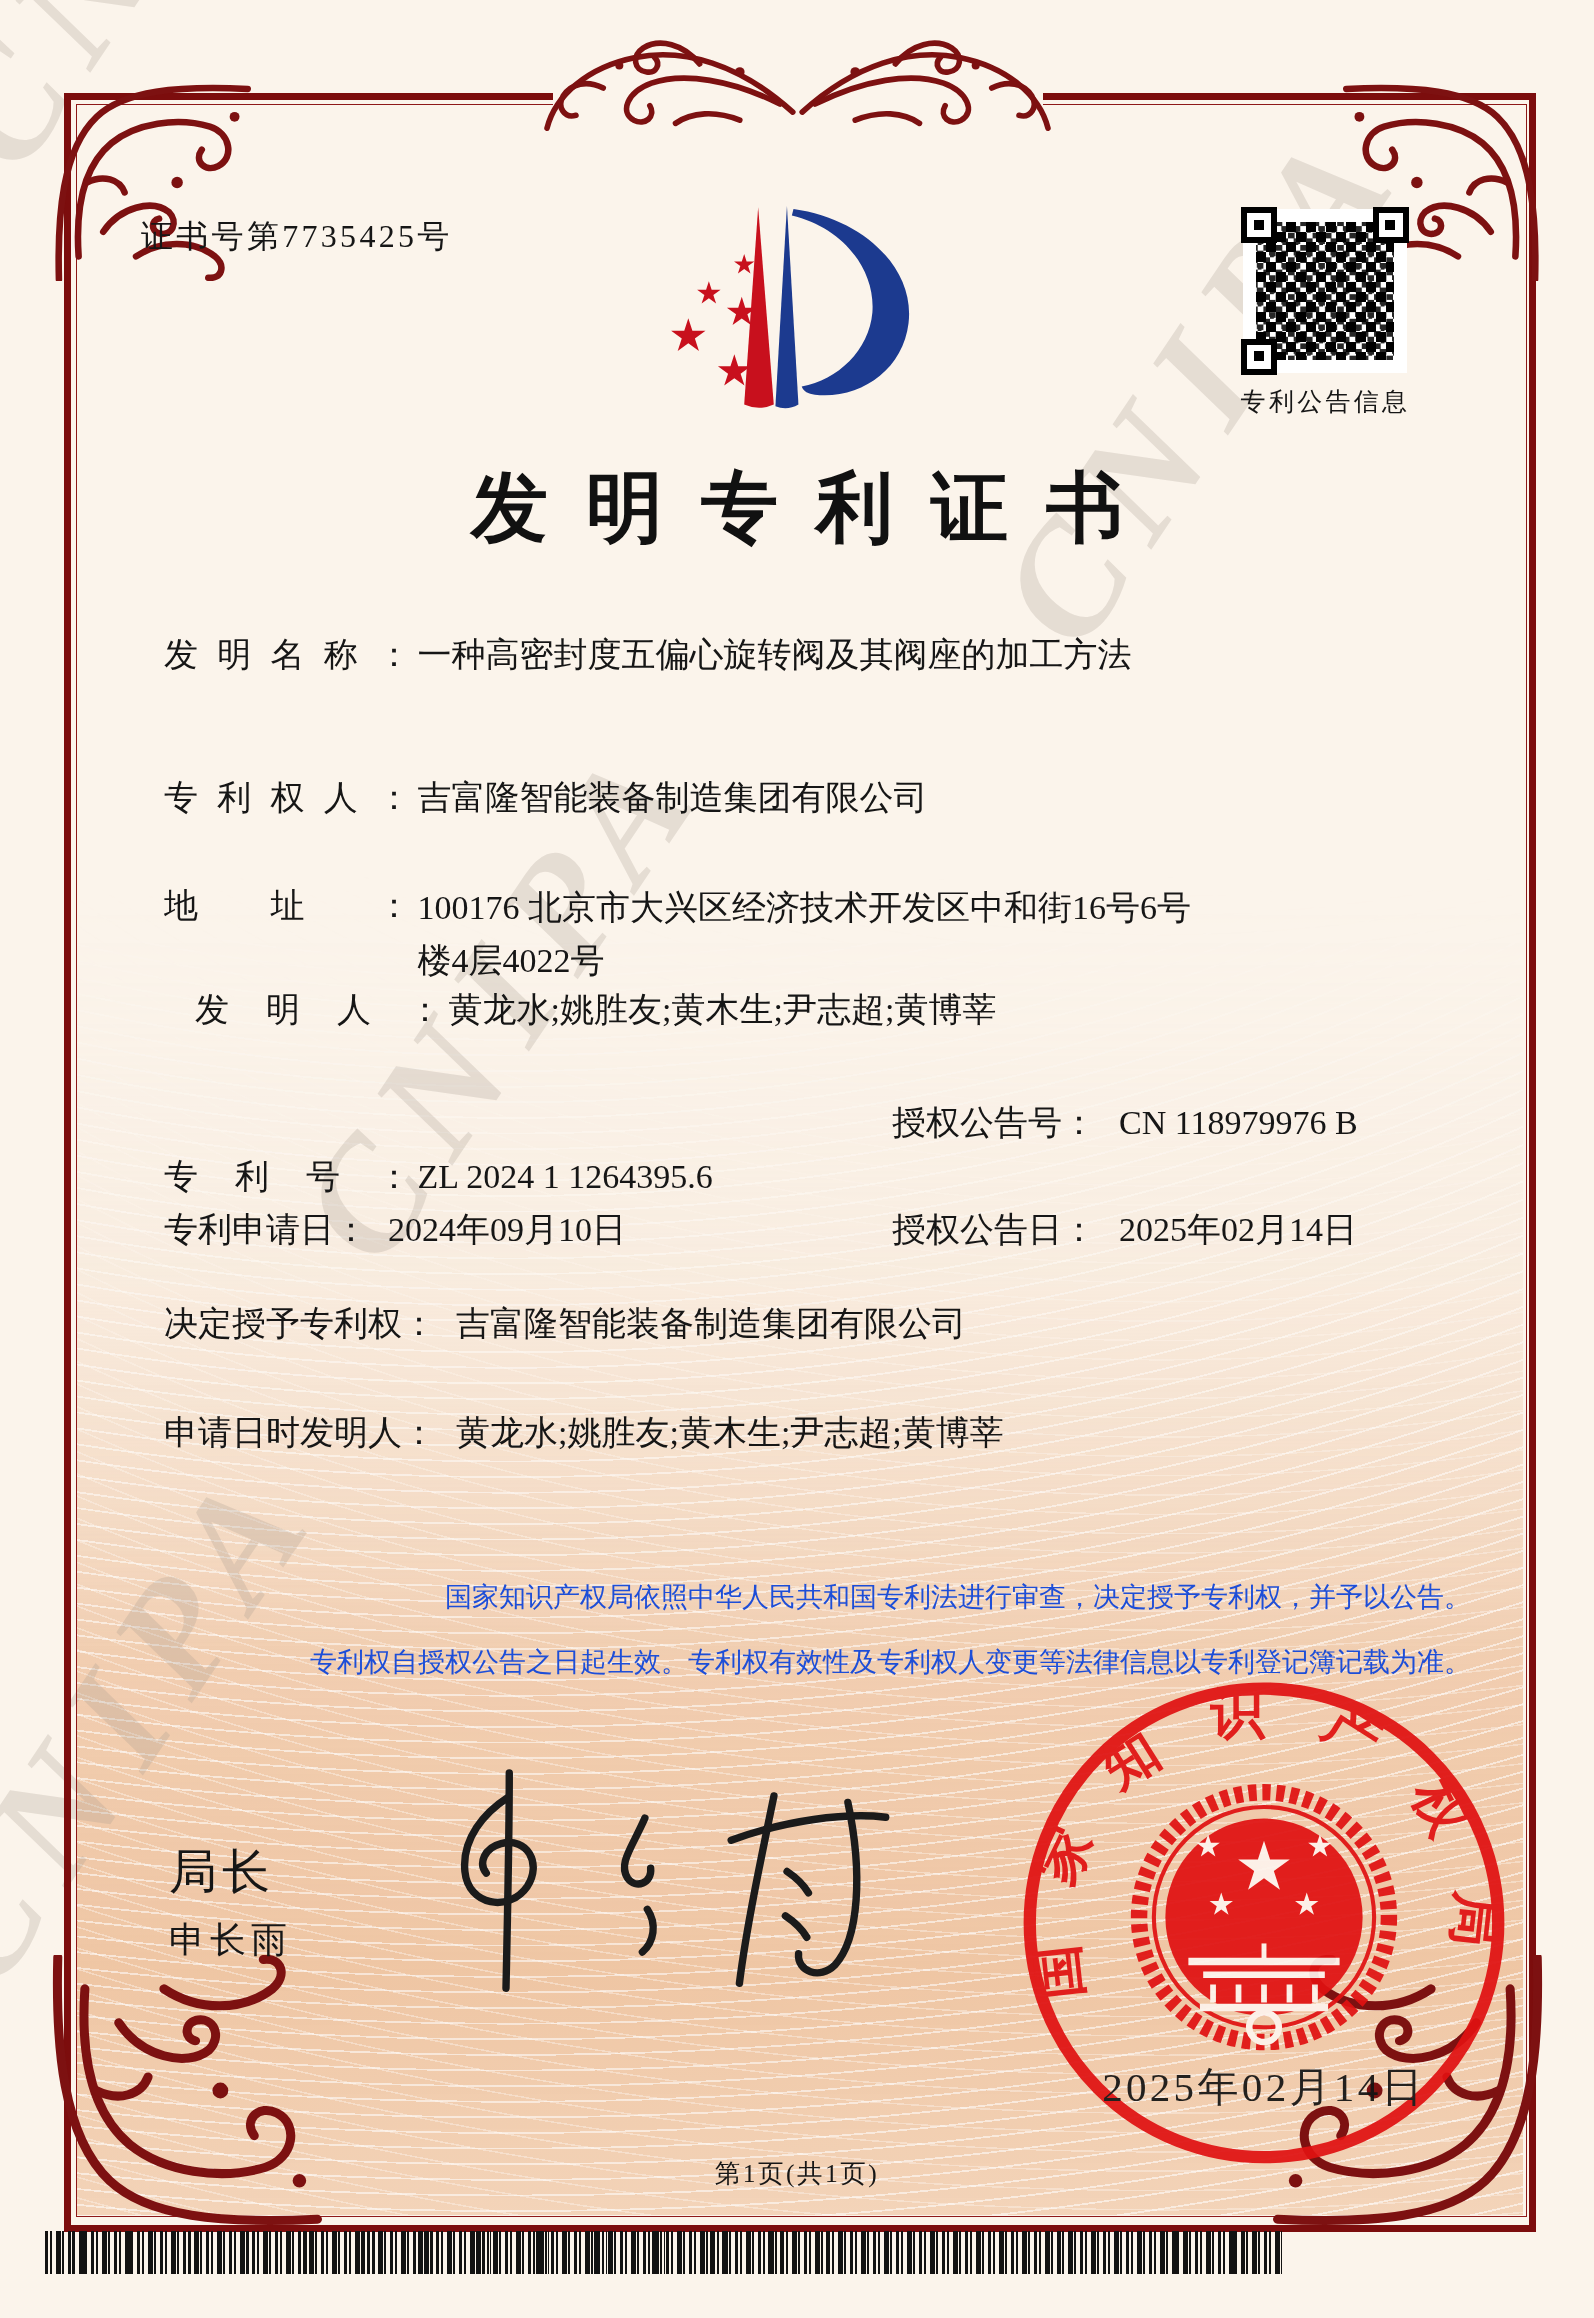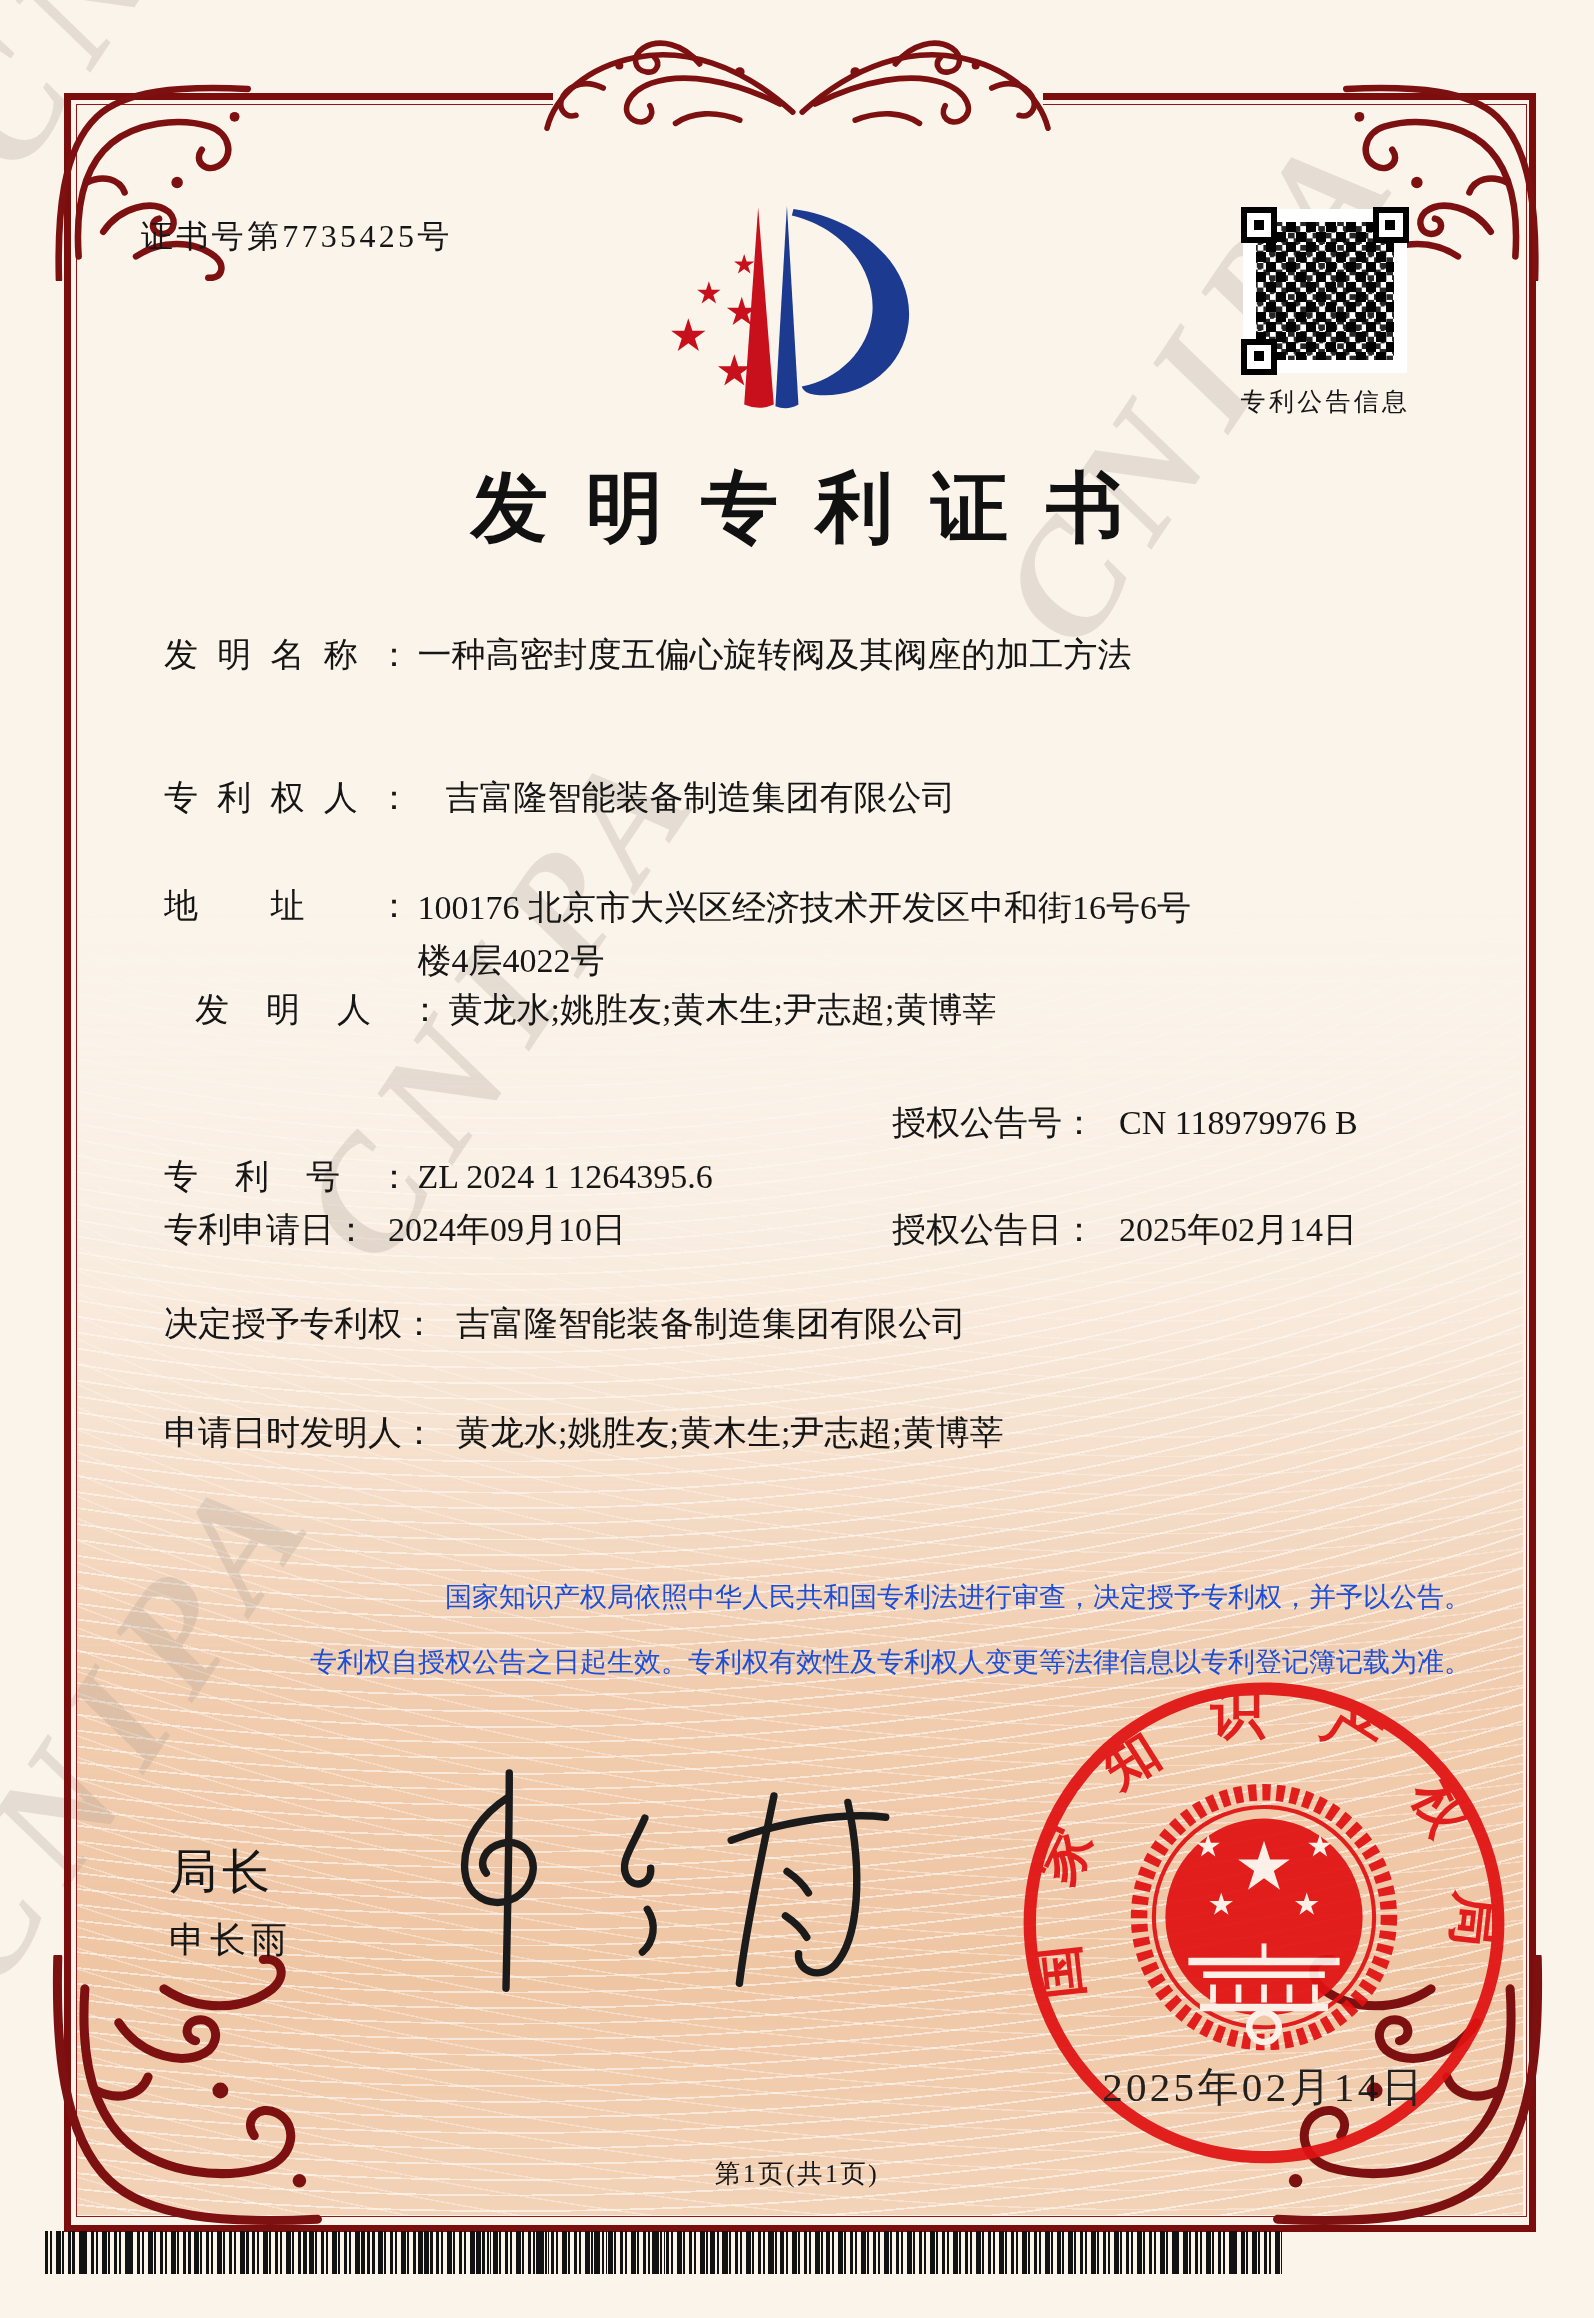--- a/index.html
+++ b/index.html
@@ -155,21 +155,21 @@
   </div>
   <div class="qr-caption">专利公告信息</div>
 
   <div class="page-title">发明专利证书</div>
 
   <div class="row" style="top:630px;">
     <span class="lbl">发明名称：</span>
     <span class="val">一种高密封度五偏心旋转阀及其阀座的加工方法</span>
   </div>
 
-  <div class="row" style="top:773px;gap:28px;">
+  <div class="row" style="top:773px;">
     <span class="lbl">专利权人：</span>
     <span class="val">吉富隆智能装备制造集团有限公司</span>
   </div>
 
   <div class="row wrap" style="top:881px;">
     <span class="lbl">地址：</span>
     <span class="val">100176 北京市大兴区经济技术开发区中和街16号6号楼4层4022号</span>
   </div>
 
   <div class="row" style="top:985px;margin-left:31px;">

